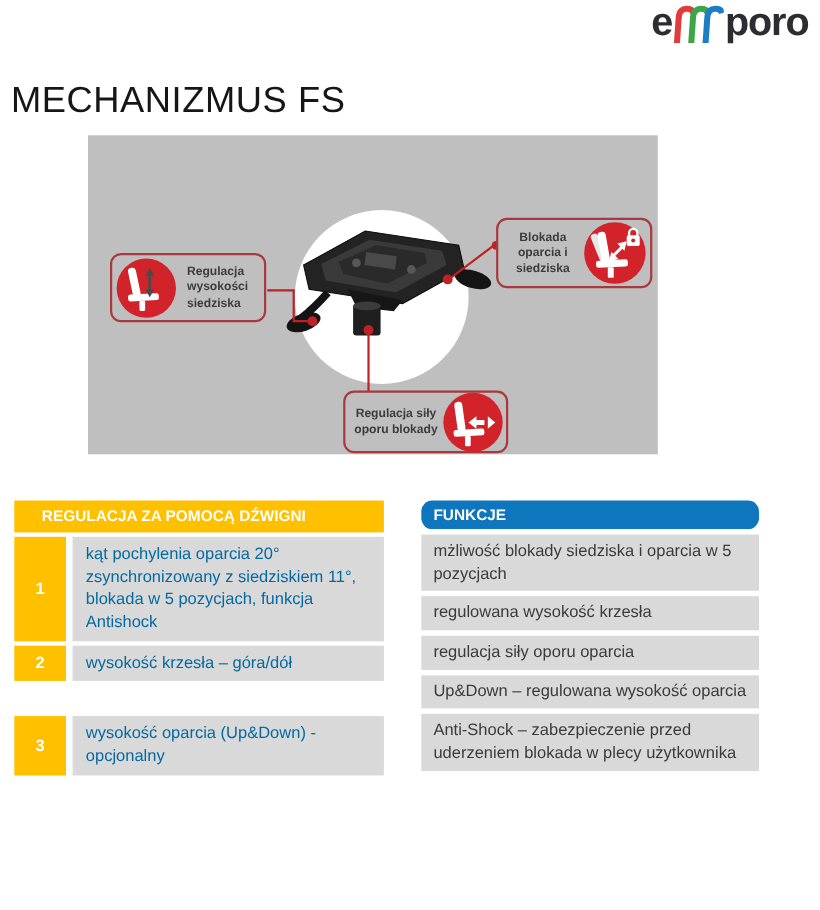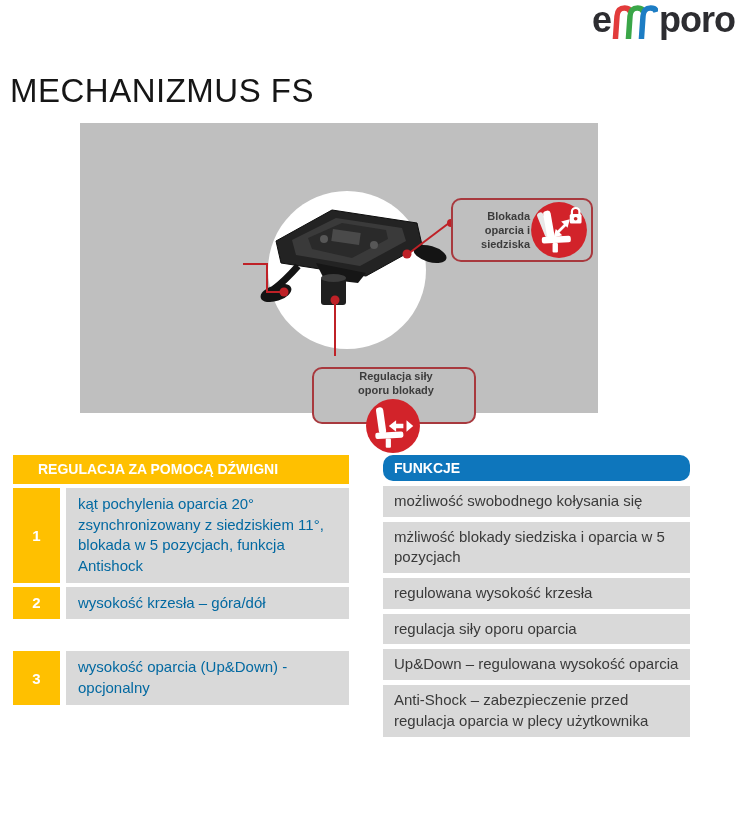--- a/index.html
+++ b/index.html
@@ -41,23 +41,23 @@
     background: #bfbfbf;
     display: flex; align-items: center;
     font-size: 11px; font-weight: bold; color: #3c3c3c;
     line-height: 1.3;
   }
   .callout .txt { flex: 1; }
   .callout-left  { left: 20px;  top: 107px; width: 142px; height: 63px; }
   .callout-left .icon { margin-left: 3px; }
   .callout-left .txt { margin-left: 9px; text-align: left; }
   .callout-right { left: 371px; top: 75px;  width: 142px; height: 64px; }
-  .callout-right .txt { text-align: right; padding-left: 4px; }
+  .callout-right .txt { text-align: center; padding-left: 4px; }
   .callout-right .icon { margin-right: 3px; }
-  .callout-bottom{ left: 232px; top: 244px; width: 164px; height: 57px; flex-direction: column; }
+  .callout-bottom{ left: 232px; top: 232px; width: 150px; height: 57px; }
   .callout-bottom .txt { text-align: center; padding-left: 4px; }
   .callout-bottom .icon { margin-right: 2px; }
   .icon { display: flex; }
 
   
   .tables {
     position: absolute; top: 455px; left: 13px;
     width: 719px;
     display: flex;
   }
@@ -147,20 +147,38 @@
       <path d="M255,177 V233"></path>
     </g>
     <g fill="#bf2127">
       <circle cx="204" cy="169" r="4.5"></circle>
       <circle cx="327" cy="131" r="4.5"></circle>
       <circle cx="371" cy="100" r="4"></circle>
       <circle cx="255" cy="177" r="4.5"></circle>
     </g>
   </svg>
 
+  <div class="callout callout-left">
+    <span class="icon">
+      <svg width="56" height="56" viewBox="0 0 54 54">
+        <circle cx="27" cy="27" r="26" fill="#d2232a"></circle>
+        <rect x="13" y="9" width="7" height="26" rx="3" fill="#ffffff" transform="rotate(-12 16 22)"></rect>
+        <rect x="11" y="32" width="27" height="6" rx="2" fill="#ffffff" transform="rotate(-3 24 35)"></rect>
+        <rect x="21" y="38" width="5" height="9" rx="1" fill="#ffffff"></rect>
+        <line x1="30" y1="15" x2="30" y2="29" stroke="#4a4a4a" stroke-width="2.5"></line>
+        <polygon points="30,9 26,16 34,16" fill="#4a4a4a"></polygon>
+        <polygon points="30,35 26,28 34,28" fill="#4a4a4a"></polygon>
+      </svg>
+    </span>
+    <span class="txt">
+      <span>Regulacja</span><br>
+      <span>wysokości</span><br>
+      <span>siedziska</span>
+    </span>
+  </div>
 
   <div class="callout callout-right">
     <span class="txt">
       <span>Blokada</span><br>
       <span>oparcia i siedziska</span>
     </span>
     <span class="icon">
       <svg width="58" height="58" viewBox="0 0 54 54">
         <circle cx="27" cy="27" r="26" fill="#d2232a"></circle>
         <rect x="10" y="10" width="6" height="25" rx="3" fill="#e8e8e8" transform="rotate(-22 13 22)"></rect>
@@ -215,22 +233,21 @@
     </div>
 
     <div class="gap2"></div>
 
 
   </div>
 
   <div class="col-right">
     <div class="fn-table">
       <div class="hdr">FUNKCJE</div>
-      <div class="fn-row">możliwość swobodnego kołysania się</div>
       <div class="fn-row">mżliwość blokady siedziska i oparcia w 5 pozycjach</div>
       <div class="fn-row">regulowana wysokość krzesła</div>
       <div class="fn-row">regulacja siły oporu oparcia</div>
       <div class="fn-row">Up&amp;Down – regulowana wysokość oparcia</div>
-      <div class="fn-row">Anti-Shock – zabezpieczenie przed regulacja oparcia w plecy użytkownika</div>
+      <div class="fn-row">Anti-Shock – zabezpieczenie przed uderzeniem blokada w plecy użytkownika</div>
     </div>
   </div>
 
 </div>
 
 </body></html>

